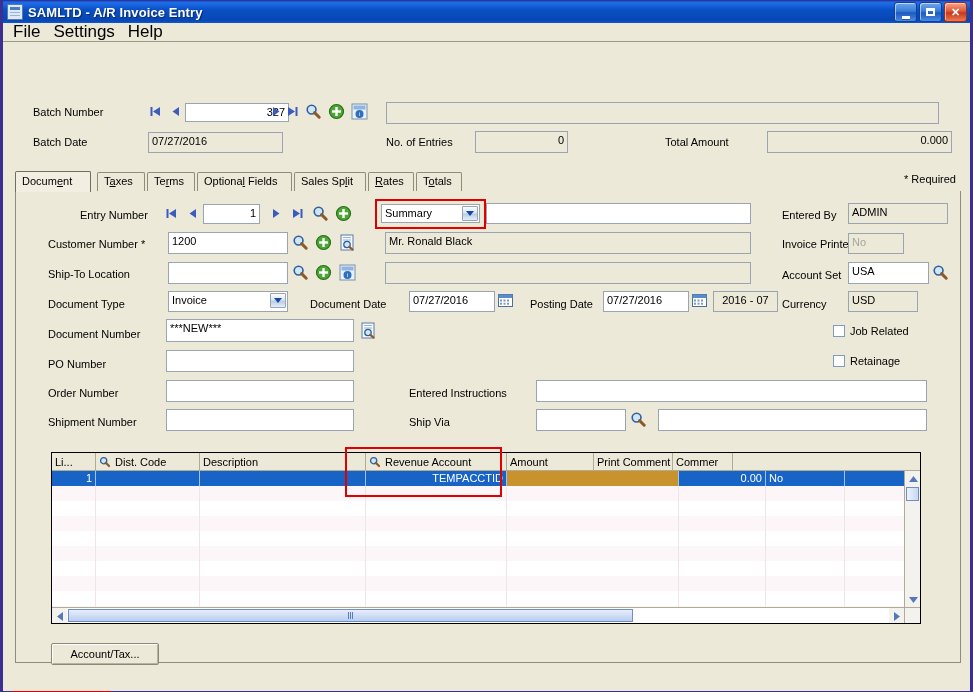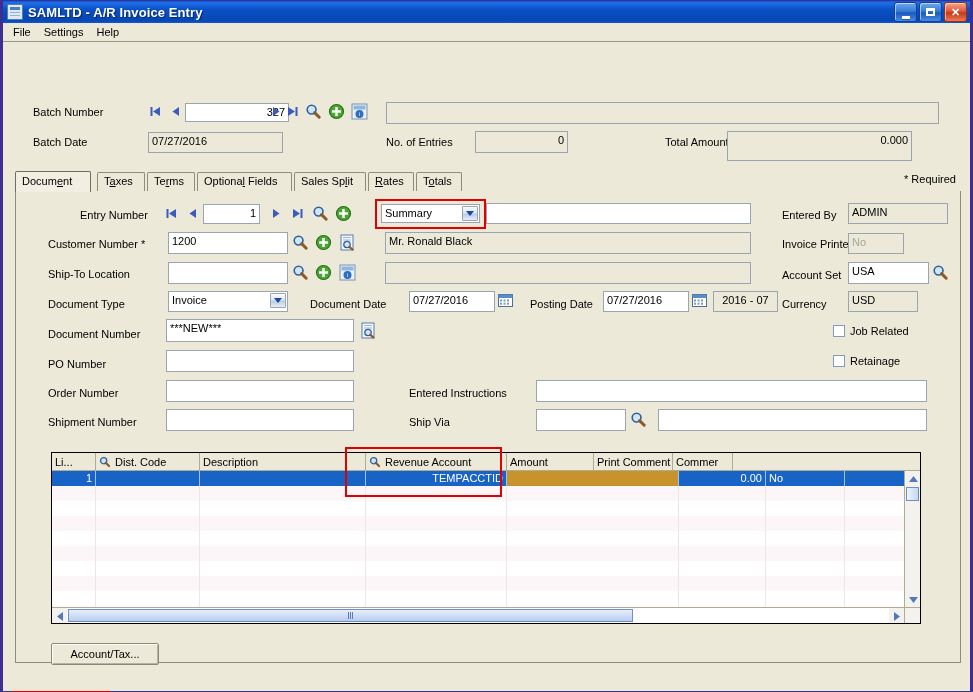--- a/index.html
+++ b/index.html
@@ -59,21 +59,21 @@
   .tb-btn.min .g{align-items:flex-end;padding-bottom:2px;}
   .tb-btn.min .g::before{content:"";display:block;width:8px;height:3px;background:#fff;
     box-shadow:0 1px 0 rgba(0,0,0,.3);}
   .tb-btn.max .g::before{content:"";display:block;width:9px;height:8px;border:2px solid #fff;
     border-top-width:3px;box-sizing:border-box;}
   
   #menubar{
     height:18px;background:#ece9d8;display:flex;align-items:center;
     padding-left:5px;border-bottom:1px solid #9a9a8a;
   }
-  #menubar .mi{padding:1px 8px 2px 5px;font-size:11px;color:#000;}
+  #menubar .mi{padding:1px 8px 2px 5px;font-size:17px;color:#000;}
   
   #content{position:relative;height:649px;background:#ece9d8;}
   .lbl{position:absolute;font-size:11px;color:#000;white-space:nowrap;}
   .fld{
     position:absolute;box-sizing:border-box;
     border:1px solid #9aa5b1;background:#fff;
     font-family:"Liberation Sans",sans-serif;font-size:11px;color:#000;
     padding:1px 3px;line-height:15px;height:19px;
   }
   .fld.ro{background:#ece9d8;}
@@ -253,21 +253,21 @@
     </div>
     <div class="fld ro" style="left:383px;top:60px;width:553px;height:22px;"></div>
 
     <div class="lbl" style="left:30px;top:94px;">Batch Date</div>
     <div class="fld ro" style="left:145px;top:90px;width:135px;height:21px;">07/27/2016</div>
 
     <div class="lbl" style="left:383px;top:94px;">No. of Entries</div>
     <div class="fld ro r" style="left:472px;top:89px;width:93px;height:22px;">0</div>
 
     <div class="lbl" style="left:662px;top:94px;">Total Amount</div>
-    <div class="fld ro r" style="left:724px;top:89px;width:185px;height:30px;">0.000</div>
+    <div class="fld ro r" style="left:764px;top:89px;width:185px;height:22px;">0.000</div>
 
     <div class="reqnote">*  Required</div>
     <div id="tabstrip">
       <div class="tab active" style="left:0px;width:76px;"><span><span>D</span><span>o</span><span>c</span><span>u</span><span>m</span><u>e</u><span>n</span><span>t</span></span></div>
       <div class="tab" style="left:82px;width:48px;"><span><span>T</span><u>a</u><span>x</span><span>e</span><span>s</span></span></div>
       <div class="tab" style="left:132px;width:48px;"><span><span>T</span><span>e</span><u>r</u><span>m</span><span>s</span></span></div>
       <div class="tab" style="left:182px;width:95px;"><span><span>O</span><span>p</span><span>t</span><span>i</span><span>o</span><span>n</span><span>a</span><u>l</u><span> </span><span>F</span><span>i</span><span>e</span><span>l</span><span>d</span><span>s</span></span></div>
       <div class="tab" style="left:279px;width:72px;"><span><span>S</span><span>a</span><span>l</span><span>e</span><span>s</span><span> </span><span>S</span><span>p</span><u>l</u><span>i</span><span>t</span></span></div>
       <div class="tab" style="left:353px;width:46px;"><span><u>R</u><span>a</span><span>t</span><span>e</span><span>s</span></span></div>
       <div class="tab" style="left:401px;width:46px;"><span><span>T</span><u>o</u><span>t</span><span>a</span><span>l</span><span>s</span></span></div>

